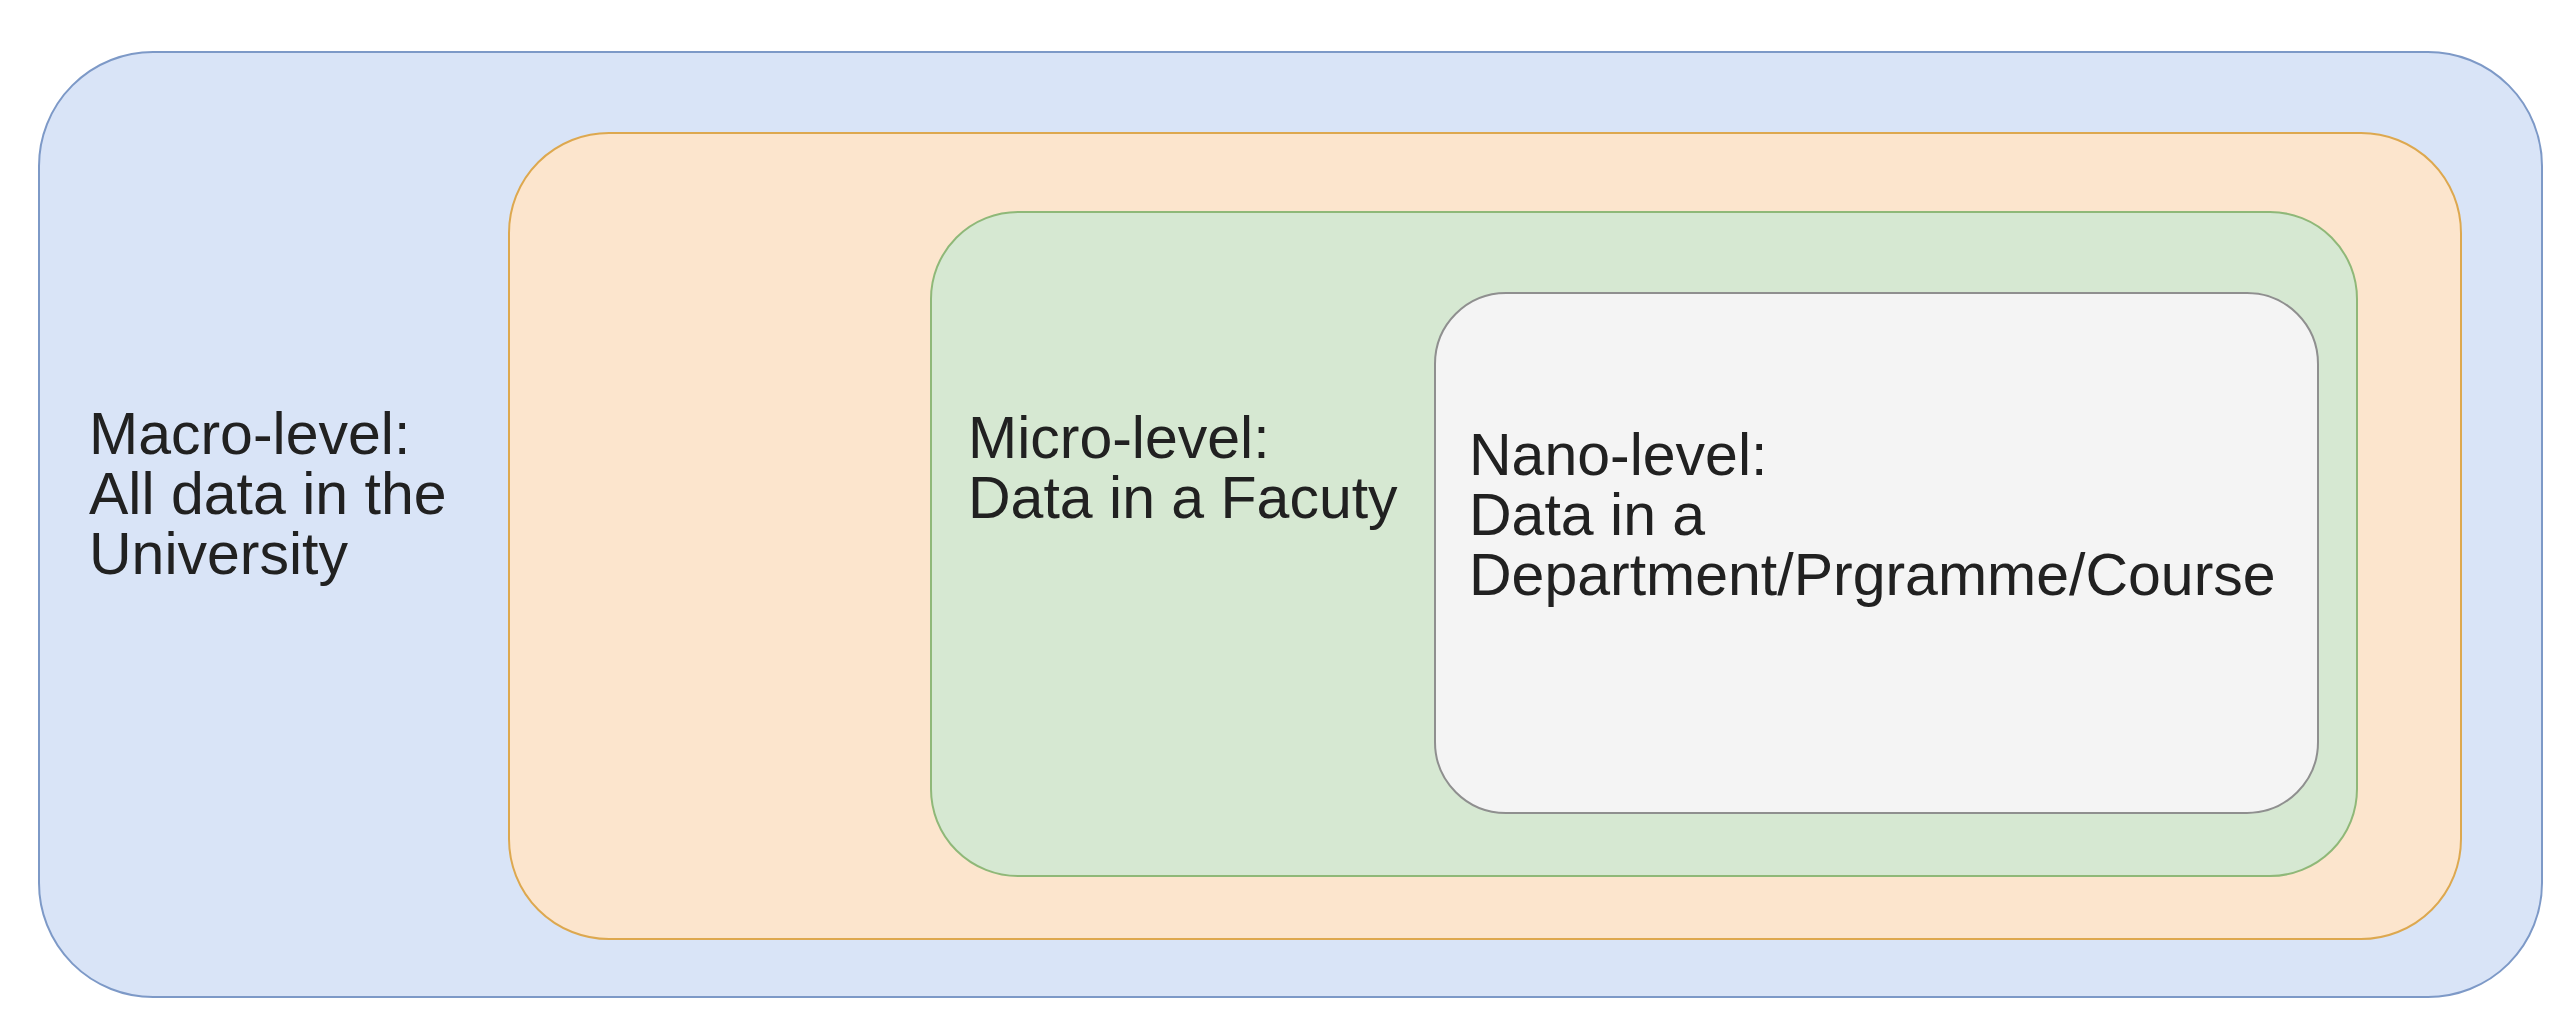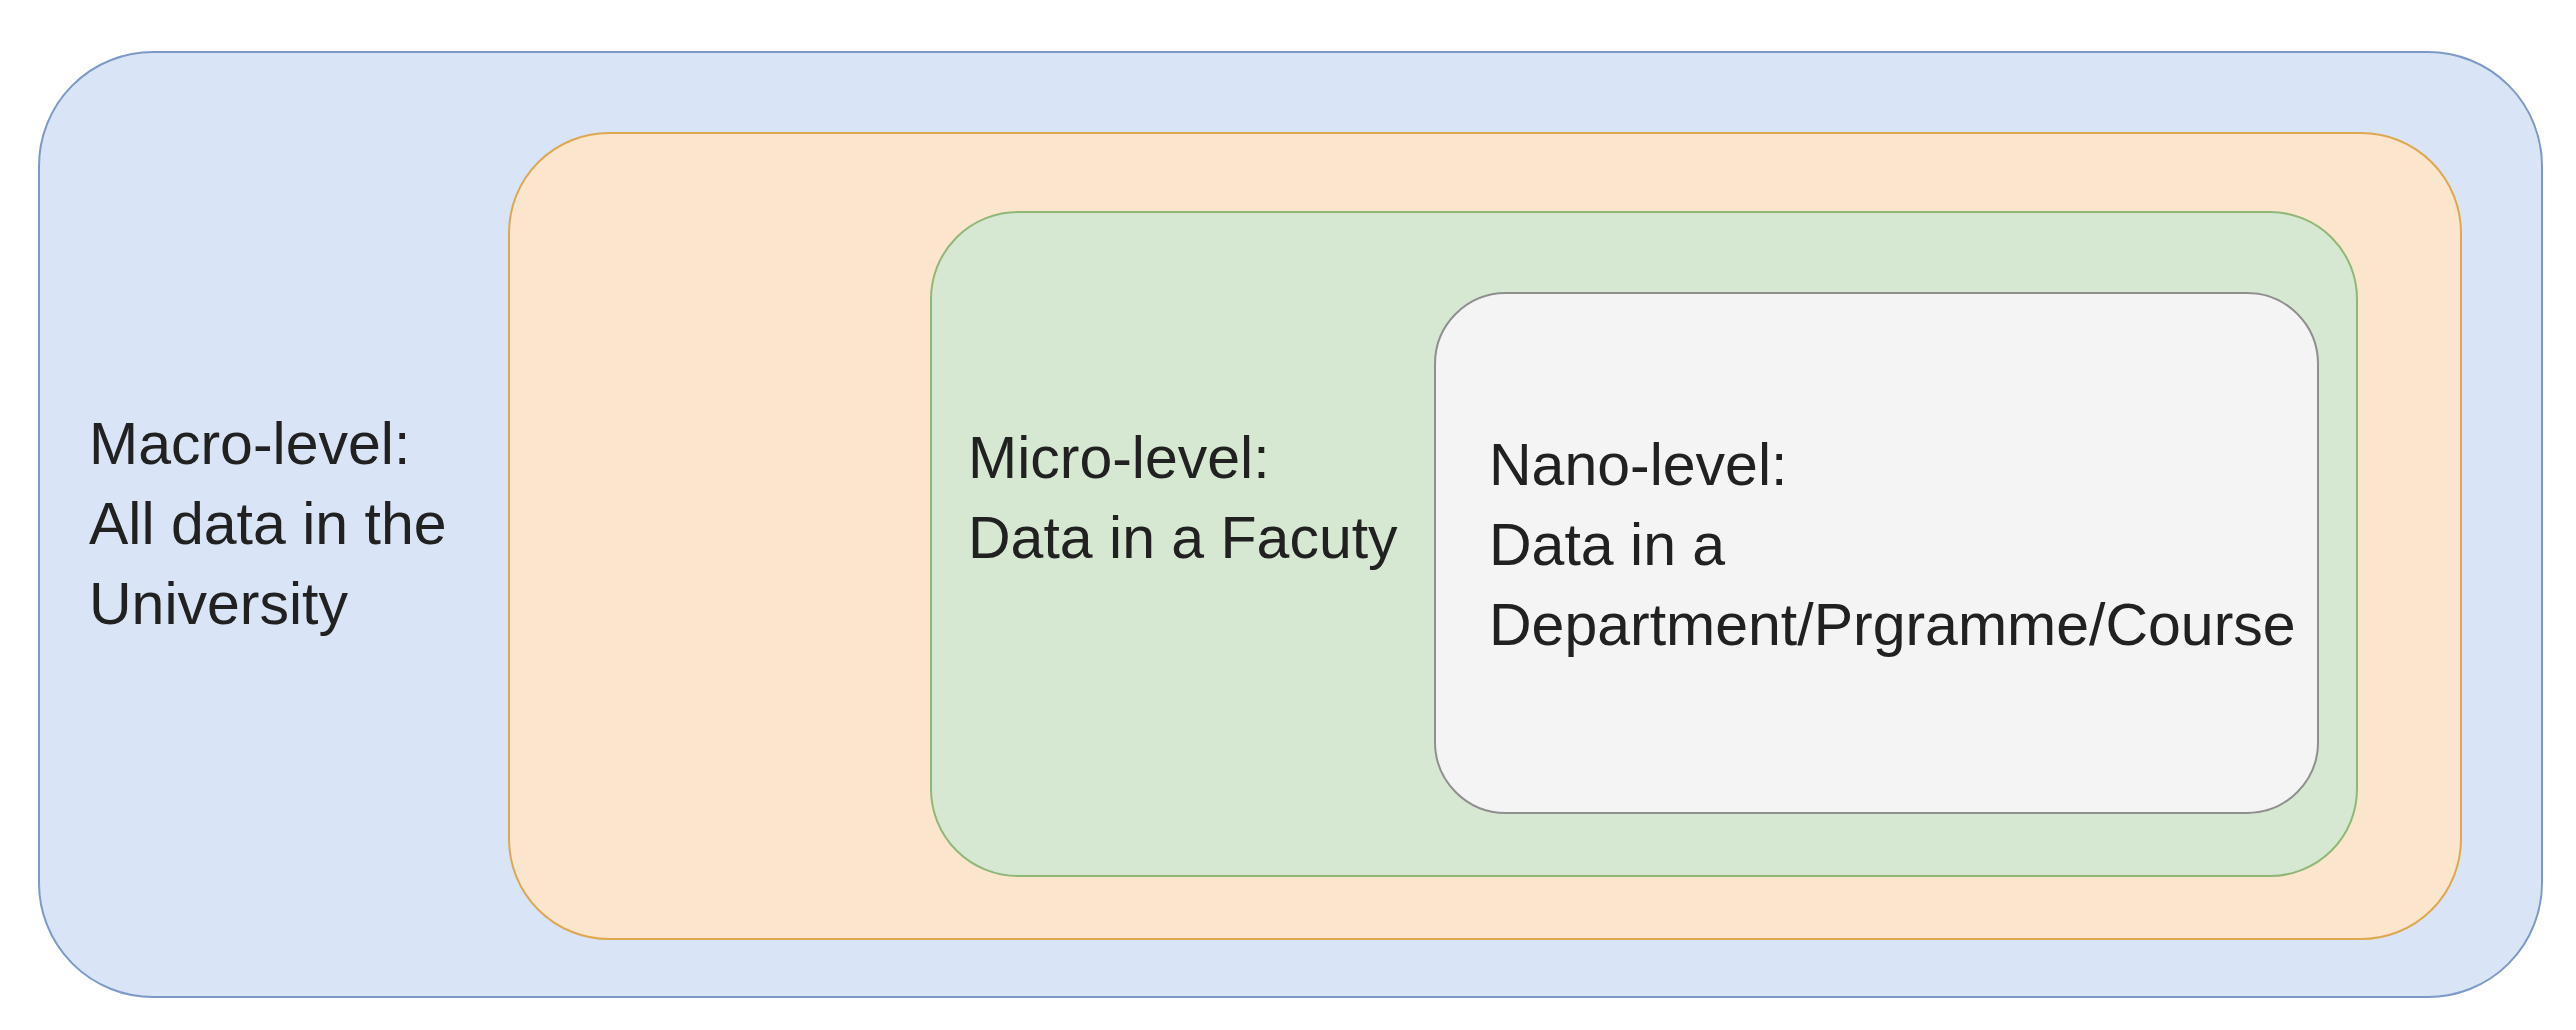--- a/index.html
+++ b/index.html
@@ -21,29 +21,29 @@
     border-style: solid;
     border-width: 2.9px;
   }
   .box.macro { left: 38px;   top: 51px;  width: 2505px; height: 947px; border-radius: 115px; }
   .box.meso  { left: 508px;  top: 132px; width: 1954px; height: 808px; border-radius: 101px; }
   .box.micro { left: 930px;  top: 211px; width: 1428px; height: 666px; border-radius: 88px;  }
   .box.nano  { left: 1434px; top: 292px; width: 885px;  height: 522px; border-radius: 72px;  }
   .label {
     position: absolute;
     font-size: 59px;
-    line-height: 80px;
+    line-height: 60px;
     color: #212121;
     white-space: pre-line;
     letter-spacing: 0;
   }
   .label.macro { left: 89px;   top: 404px; }
   .label.meso  { left: 527px;  top: 406px; }
-  .label.micro { left: 968px; top: 418px; }
-  .label.nano  { left: 1469px; top: 425px; margin-left: 20px; }
+  .label.micro { left: 968px; top: 408px; }
+  .label.nano  { left: 1469px; top: 425px; }
 </style>
 </head>
 <body>
 
 <div class="canvas">
 
   <div class="box macro" style="background-color: rgb(217, 228, 247); border-color: rgb(125, 153, 199);"></div>
 
   <div class="box meso" style="background-color: rgb(252, 229, 205); border-color: rgb(221, 168, 79);"></div>
 

